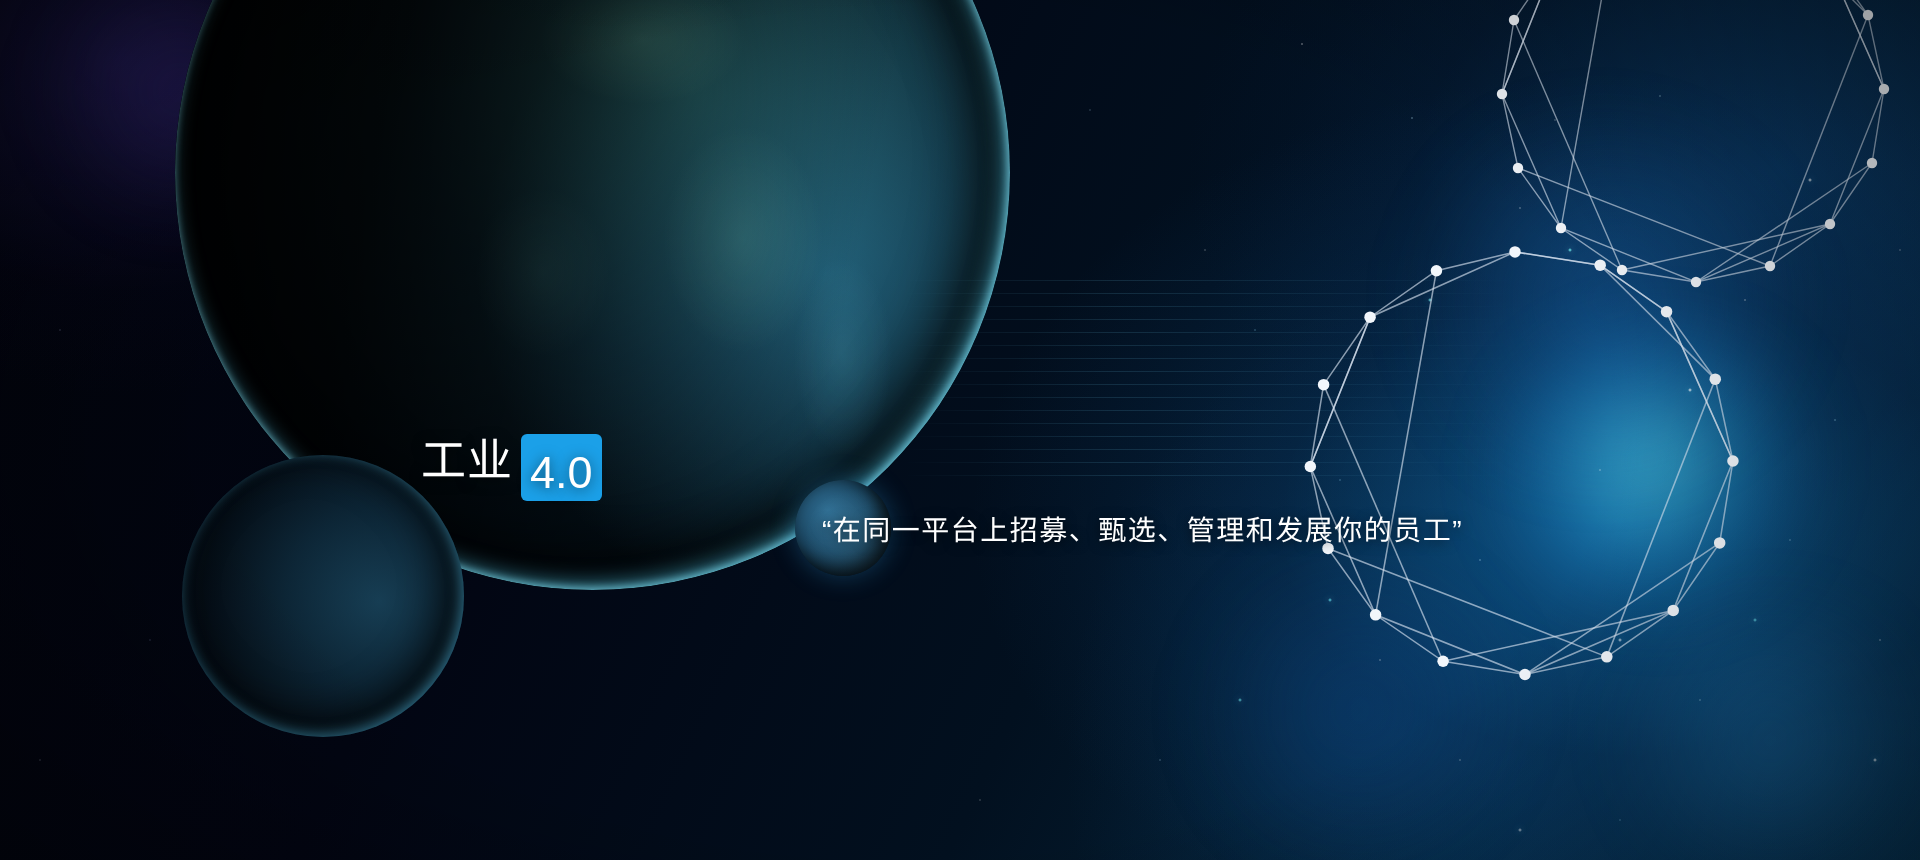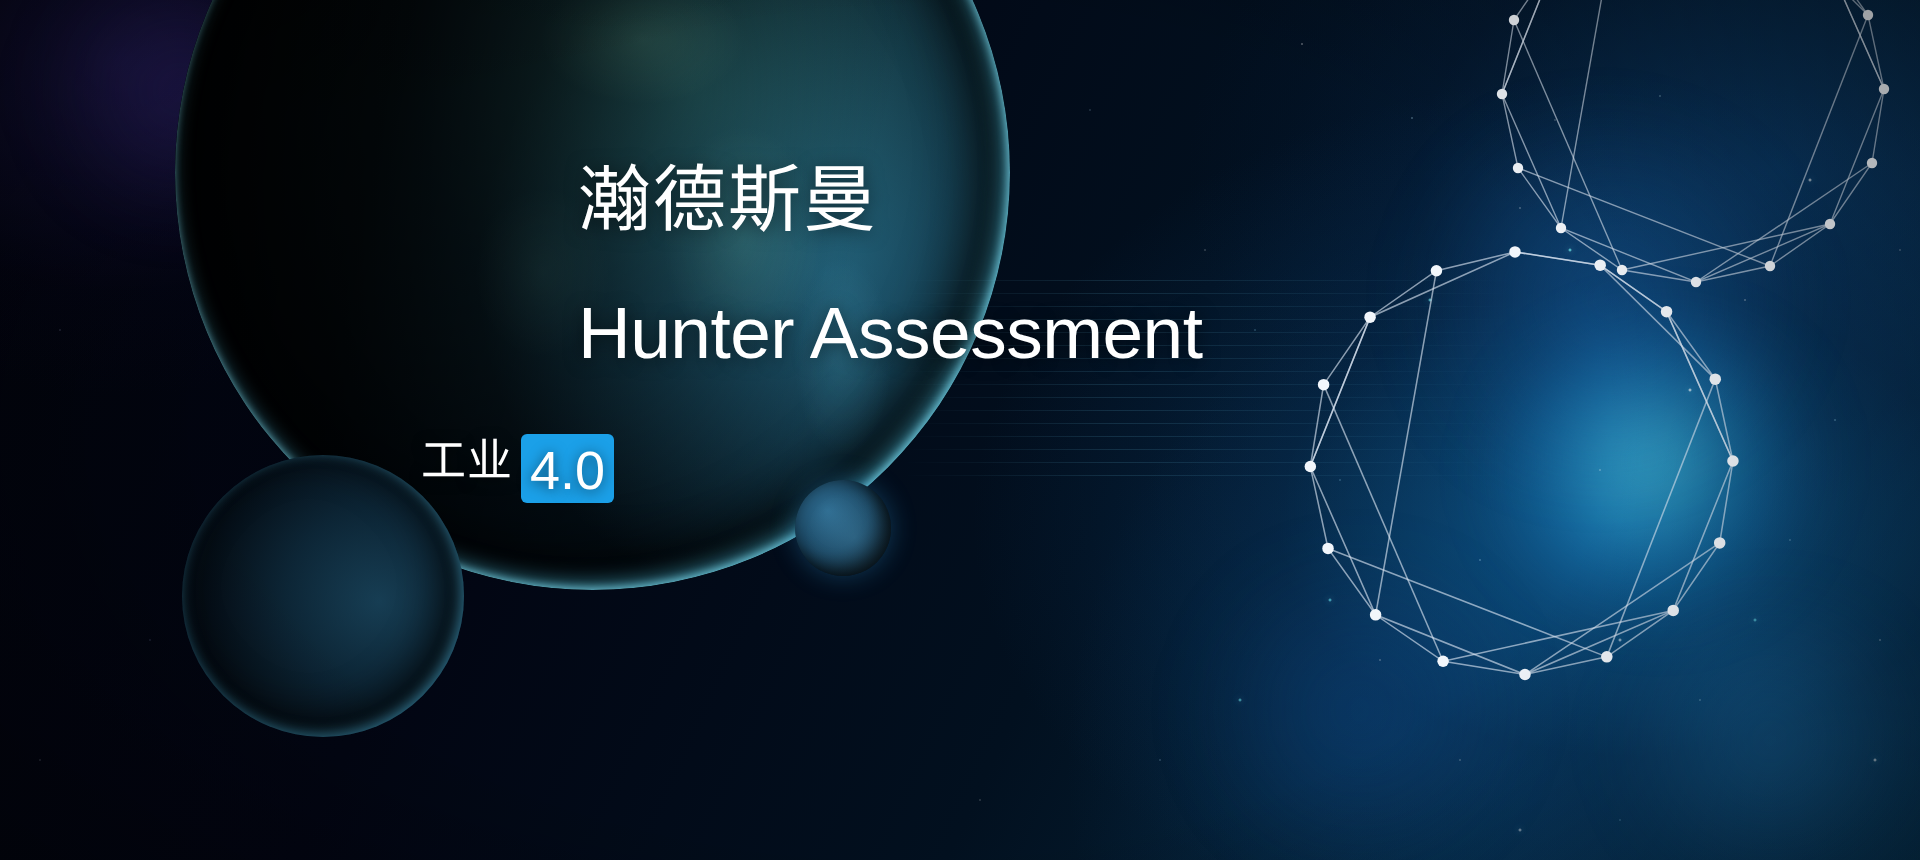--- a/index.html
+++ b/index.html
@@ -275,23 +275,23 @@
     text-shadow: 0 2px 14px rgba(0,0,0,0.6);
   }
   .tagline .seg { display: inline-block; }
   .badge-40 {
     display: inline-flex;
     align-items: center;
     justify-content: center;
     background: #1ba0e8;
     color: #ffffff;
     border-radius: 6px;
-    padding: 8px 9px 4px 9px;
+    padding: 15px 9px 4px 9px;
     margin: 0 8px;
-    font-size: 54px;
+    font-size: 45px;
     line-height: 1.06;
     letter-spacing: 0px;
     font-weight: 400;
   }
   .subquote {
     position: absolute;
     left: 822px;
     top: 508px;
     font-size: 28px;
     font-weight: 400;
@@ -409,24 +409,23 @@
         <circle class="node" cx="104" cy="77" r="5.2"></circle>
         <circle class="node" cx="164" cy="35" r="5.2"></circle>
       </g>
     </svg>
   </div>
 
   <div class="vignette"></div>
 
   <div class="hero-text">
 
-    <div class="title-cn">瀚德斯曼</div>
-
-    <div class="title-en">Hunter Assessment</div>
+
 
     <div class="tagline">
       <span class="seg">工业</span>
       <span class="badge-40">4.0</span>
     </div>
 
+    <div class="subquote">“在同一平台上招募、甄选、管理和发展你的员工”</div>
   </div>
 
 </div>
 
 </body></html>

